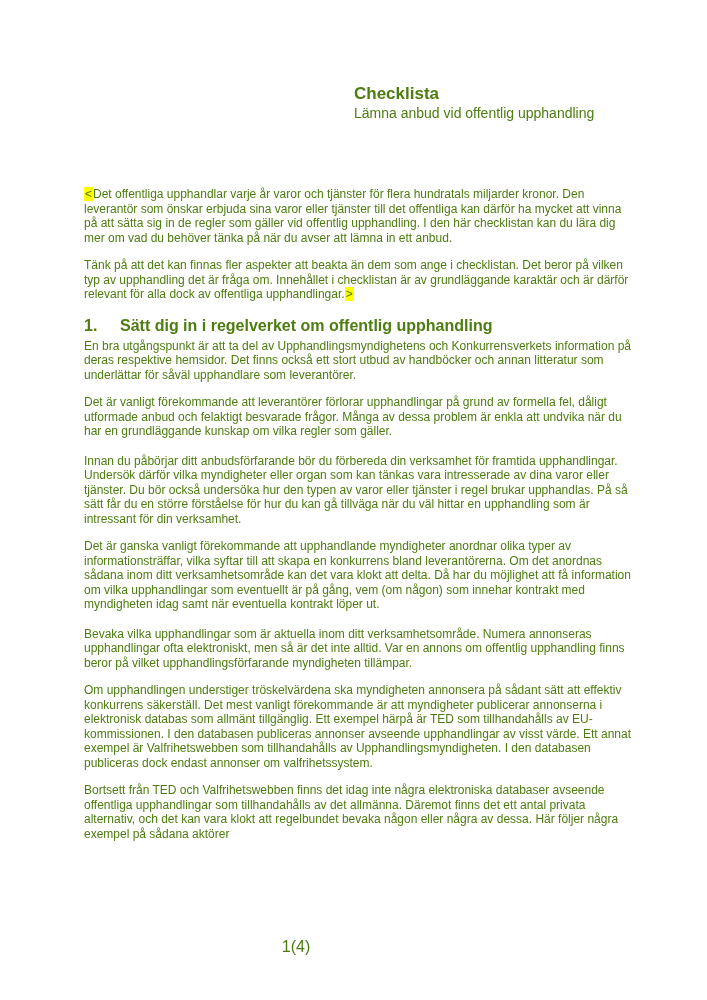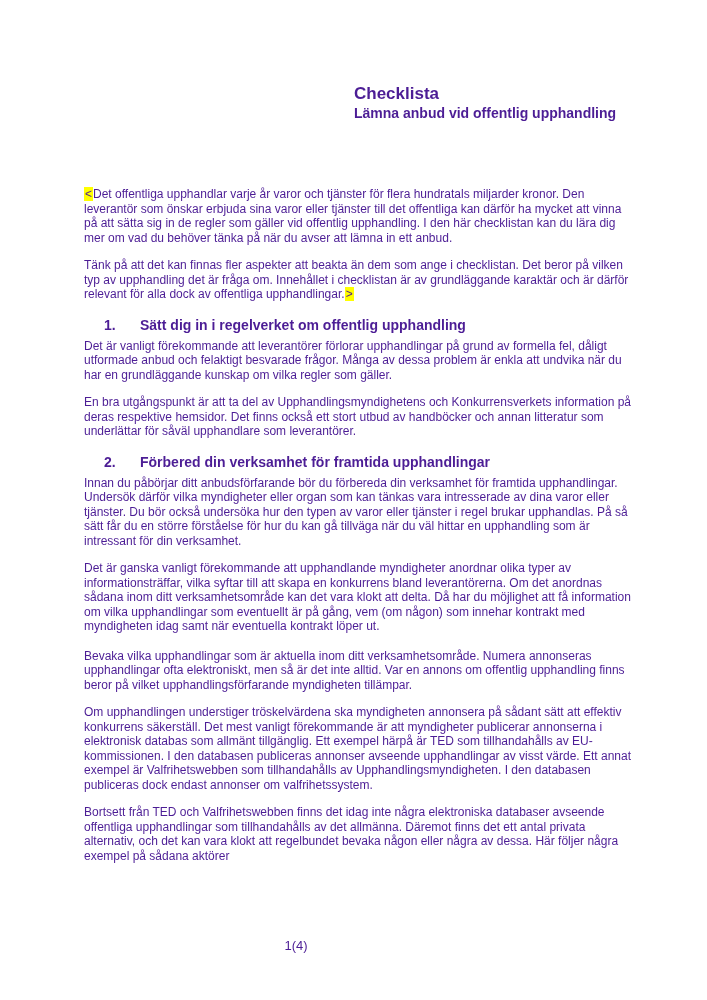--- a/index.html
+++ b/index.html
@@ -2,61 +2,60 @@
 <html><head>
 <meta charset="utf-8">
 <style>
   * { margin: 0; padding: 0; box-sizing: border-box; }
   html, body { background: #ffffff; }
   .page {
     position: relative;
     width: 707px;
     height: 1000px;
     background: #ffffff;
-    color: #4c1d95;
+    color: #4d7c0f;
     font-family: "Liberation Sans", "DejaVu Sans", sans-serif;
     overflow: hidden;
   }
   .title-block { position: absolute; left: 354px; top: 84px; }
   .doc-title   { font-size: 17px; font-weight: bold; line-height: 20px; }
-  .doc-subtitle{ font-size: 14px; font-weight: bold; line-height: 18px; }
+  .doc-subtitle{ font-size: 14px; font-weight: normal; line-height: 18px; }
 
   .content {
     position: absolute;
     left: 84px;
     top: 187px;
     width: 553px;
     font-size: 12px;
     line-height: 14.5px;
   }
   .intro p { margin-bottom: 13px; }
   mark.hl {
     background: #ffff00;
     color: inherit;
     font-style: inherit;
     padding: 0 1px;
   }
   .section { margin-top: 15px; }
   .section-heading {
-    font-size: 14px;
+    font-size: 16px;
     font-weight: bold;
     line-height: 17px;
     margin-bottom: 5px;
-    margin-left: 20px;
   }
   .section-number { display: inline-block; width: 36px; }
   .section p { margin-bottom: 13px; }
 
   .footer {
     position: absolute;
     top: 938px;
     left: 0;
     width: 592px;
     text-align: center;
-    font-size: 13px;
+    font-size: 16px;
   }
 </style>
 </head>
 <body>
 
 <div class="page">
 
   <div class="title-block">
     <div class="doc-title">Checklista</div>
     <div class="doc-subtitle">Lämna anbud vid offentlig upphandling</div>
@@ -66,28 +65,25 @@
 
     <div class="intro">
       <p><mark class="hl">&lt;</mark><span>Det offentliga upphandlar varje år varor och tjänster för flera hundratals miljarder kronor. Den leverantör som önskar erbjuda sina varor eller tjänster till det offentliga kan därför ha mycket att vinna på att sätta sig in de regler som gäller vid offentlig upphandling. I den här checklistan kan du lära dig mer om vad du behöver tänka på när du avser att lämna in ett anbud.</span></p>
       <p><span>Tänk på att det kan finnas fler aspekter att beakta än dem som ange i checklistan. Det beror på vilken typ av upphandling det är fråga om. Innehållet i checklistan är av grundläggande karaktär och är därför relevant för alla dock av offentliga upphandlingar.</span><mark class="hl">&gt;</mark></p>
     </div>
 
     <div class="section">
       <div class="section-heading">
         <span class="section-number">1.</span><span>Sätt dig in i regelverket om offentlig upphandling</span>
       </div>
+      <p>En bra utgångspunkt är att ta del av Upphandlingsmyndighetens och Konkurrensverkets information på deras respektive hemsidor. Det finns också ett stort utbud av handböcker och annan litteratur som underlättar för såväl upphandlare som leverantörer.</p>
       <p>Det är vanligt förekommande att leverantörer förlorar upphandlingar på grund av formella fel, dåligt utformade anbud och felaktigt besvarade frågor. Många av dessa problem är enkla att undvika när du har en grundläggande kunskap om vilka regler som gäller.</p>
-      <p>En bra utgångspunkt är att ta del av Upphandlingsmyndighetens och Konkurrensverkets information på deras respektive hemsidor. Det finns också ett stort utbud av handböcker och annan litteratur som underlättar för såväl upphandlare som leverantörer.</p>
     </div>
 
     <div class="section">
-      <div class="section-heading">
-        <span class="section-number">2.</span><span>Förbered din verksamhet för framtida upphandlingar</span>
-      </div>
       <p>Innan du påbörjar ditt anbudsförfarande bör du förbereda din verksamhet för framtida upphandlingar. Undersök därför vilka myndigheter eller organ som kan tänkas vara intresserade av dina varor eller tjänster. Du bör också undersöka hur den typen av varor eller tjänster i regel brukar upphandlas. På så sätt får du en större förståelse för hur du kan gå tillväga när du väl hittar en upphandling som är intressant för din verksamhet.</p>
       <p>Det är ganska vanligt förekommande att upphandlande myndigheter anordnar olika typer av informationsträffar, vilka syftar till att skapa en konkurrens bland leverantörerna. Om det anordnas sådana inom ditt verksamhetsområde kan det vara klokt att delta. Då har du möjlighet att få information om vilka upphandlingar som eventuellt är på gång, vem (om någon) som innehar kontrakt med myndigheten idag samt när eventuella kontrakt löper ut.</p>
     </div>
 
     <div class="section">
       <p>Bevaka vilka upphandlingar som är aktuella inom ditt verksamhetsområde. Numera annonseras upphandlingar ofta elektroniskt, men så är det inte alltid. Var en annons om offentlig upphandling finns beror på vilket upphandlingsförfarande myndigheten tillämpar.</p>
       <p>Om upphandlingen understiger tröskelvärdena ska myndigheten annonsera på sådant sätt att effektiv konkurrens säkerställ. Det mest vanligt förekommande är att myndigheter publicerar annonserna i elektronisk databas som allmänt tillgänglig. Ett exempel härpå är TED som tillhandahålls av EU-kommissionen.  I den databasen publiceras annonser avseende upphandlingar av visst värde. Ett annat exempel är Valfrihetswebben som tillhandahålls av Upphandlingsmyndigheten. I den databasen publiceras dock endast annonser om valfrihetssystem.</p>
       <p>Bortsett från TED och Valfrihetswebben finns det idag inte några elektroniska databaser avseende offentliga upphandlingar som tillhandahålls av det allmänna. Däremot finns det ett antal privata alternativ, och det kan vara klokt att regelbundet bevaka någon eller några av dessa. Här följer några exempel på sådana aktörer</p>
     </div>
 

